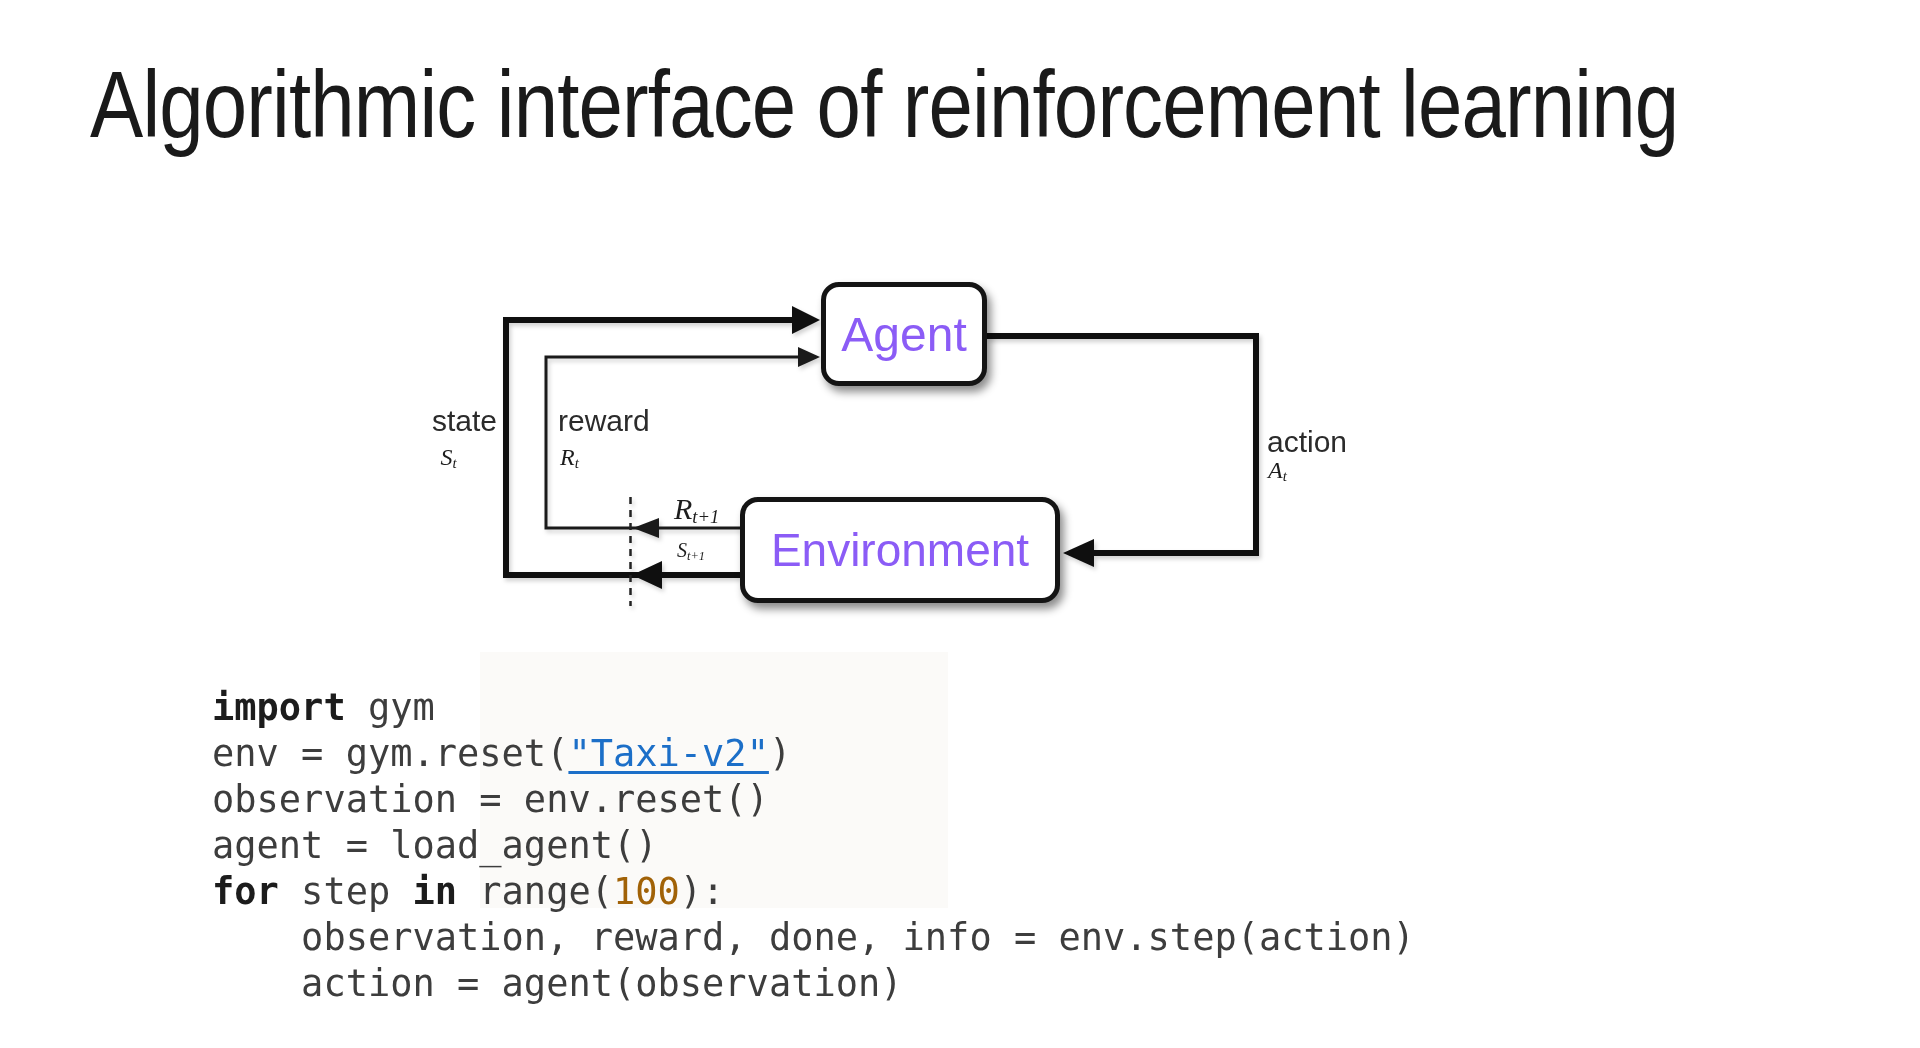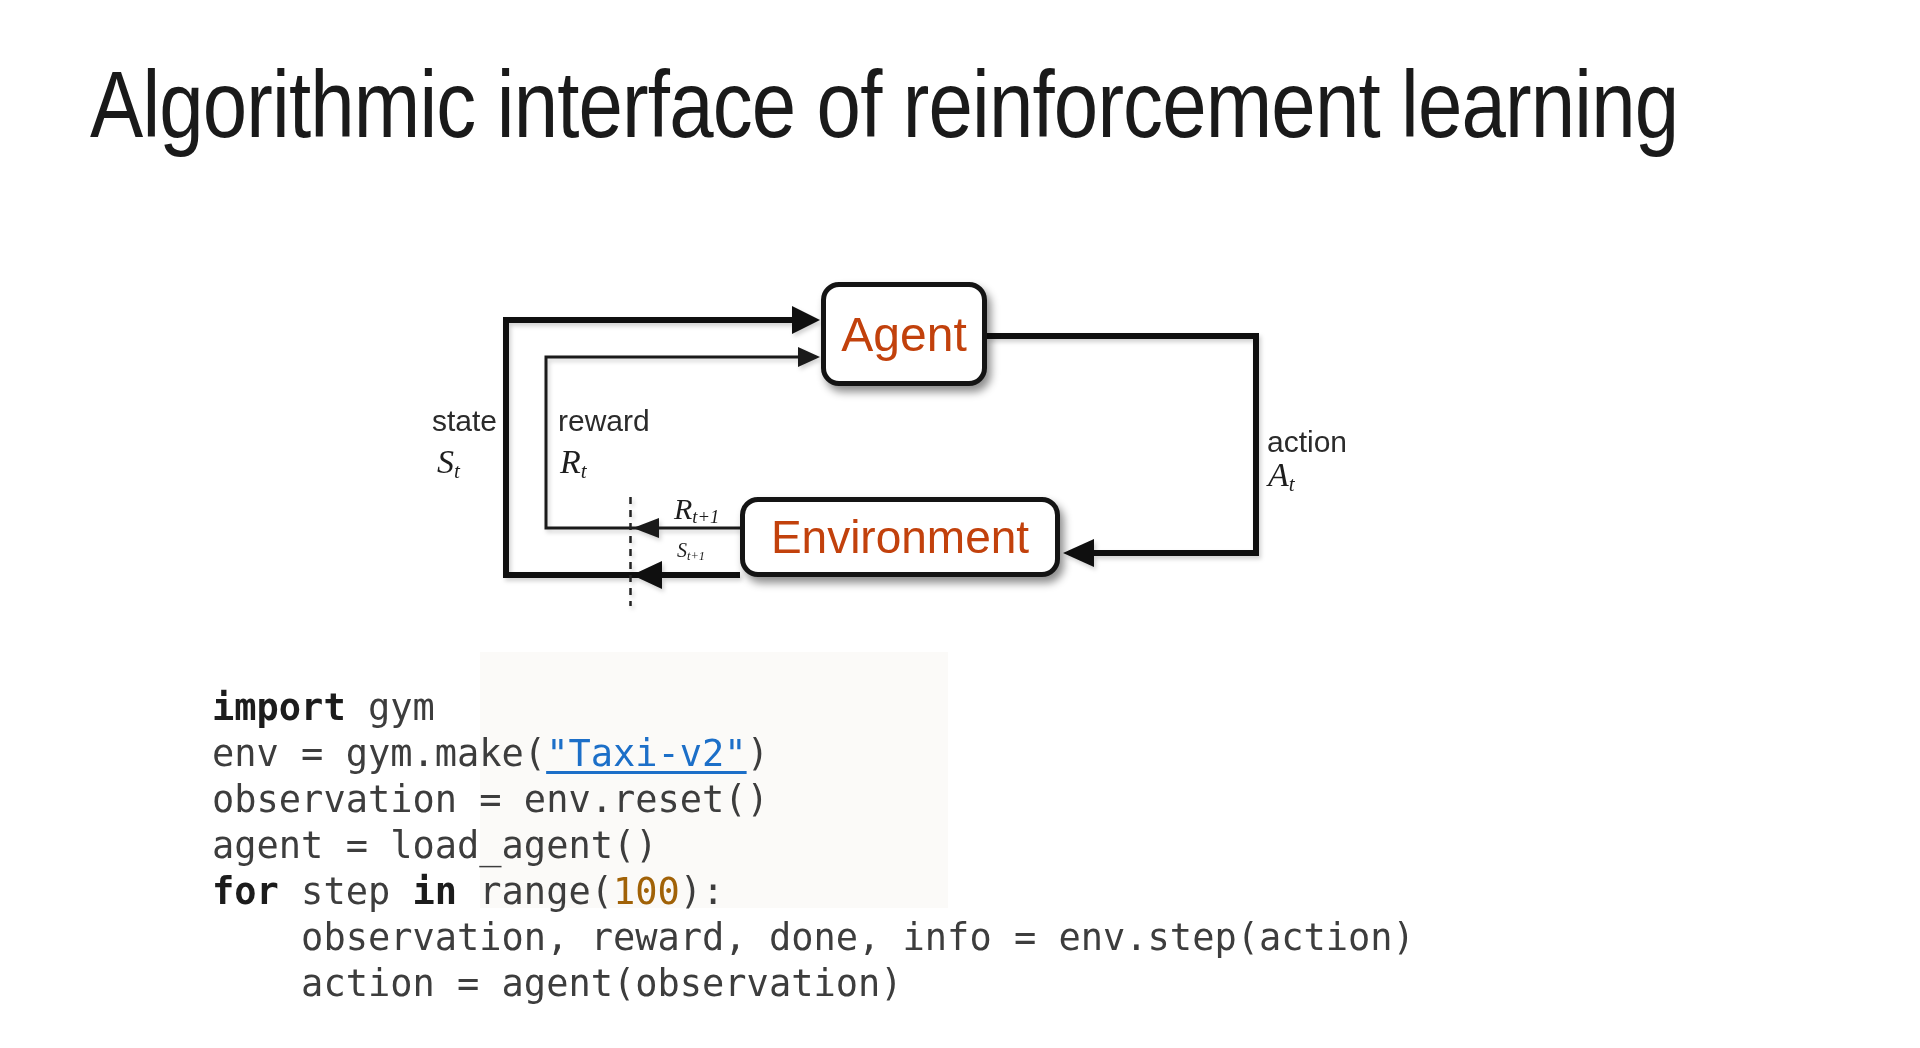--- a/index.html
+++ b/index.html
@@ -16,33 +16,33 @@
     background:#fbfaf8;}
 
   
   .diagram-svg{position:absolute;left:0;top:0;width:1920px;height:1048px;
     filter:drop-shadow(2px 3px 2px rgba(0,0,0,0.18));}
 
   
   .node{position:absolute;box-sizing:border-box;background:#ffffff;
     border:5px solid #141414;border-radius:18px;
     box-shadow:4px 6px 8px rgba(0,0,0,0.45);
-    display:flex;align-items:center;justify-content:center;color:#c2410c;}
+    display:flex;align-items:center;justify-content:center;color:#8b5cf6;}
   .node-agent{left:821px;top:282px;width:166px;height:104px;font-size:48px;}
-  .node-env{left:740px;top:497px;width:320px;height:80px;font-size:46px;}
+  .node-env{left:740px;top:497px;width:320px;height:106px;font-size:46px;}
 
   
   .lbl{position:absolute;font-size:30px;color:#2b2b2b;line-height:1.05;}
   .lbl-state{left:400px;top:405px;width:97px;text-align:right;}
   .lbl-reward{left:558px;top:405px;}
   .lbl-action{left:1267px;top:426px;}
 
   
   .math{position:absolute;font-family:"Liberation Serif",serif;color:#1d1d1d;
-    font-size:34px;line-height:1;}
+    font-size:24px;line-height:1;}
   .math i{font-style:italic;}
   .math sub{font-size:62%;vertical-align:-22%;font-style:italic;letter-spacing:0;}
   .math-s-t{left:400px;top:445px;width:97px;text-align:center;}
   .math-r-t{left:560px;top:445px;}
   .math-r-t1{left:674px;top:494px;font-size:30px;}
   .math-s-t1{left:677px;top:540px;font-size:20px;}
   .math-a-t{left:1268px;top:458px;}
 
   
   .code-block{position:absolute;left:212px;top:685px;
@@ -92,21 +92,21 @@
   <div class="lbl lbl-action">action</div>
 
   <div class="math math-s-t"><i>S</i><sub>t</sub></div>
   <div class="math math-r-t"><i>R</i><sub>t</sub></div>
   <div class="math math-r-t1"><i>R</i><sub>t+1</sub></div>
   <div class="math math-s-t1"><i>S</i><sub>t+1</sub></div>
   <div class="math math-a-t"><i>A</i><sub>t</sub></div>
 
   <div class="code-block">
       <div class="code-line"><span class="seg-keyword">import</span><span class="seg-plain"> gym</span></div>
-      <div class="code-line"><span class="seg-plain">env = gym.make(</span><span class="seg-link">"Taxi-v2"</span><span class="seg-plain">)</span></div>
+      <div class="code-line"><span class="seg-plain">env = gym.reset(</span><span class="seg-link">"Taxi-v2"</span><span class="seg-plain">)</span></div>
       <div class="code-line"><span class="seg-plain">observation = env.reset()</span></div>
       <div class="code-line"><span class="seg-plain">agent = load_agent()</span></div>
       <div class="code-line"><span class="seg-keyword">for</span><span class="seg-plain"> step </span><span class="seg-keyword">in</span><span class="seg-plain"> range(</span><span class="seg-number">100</span><span class="seg-plain">):</span></div>
       <div class="code-line"><span class="seg-plain">    observation, reward, done, info = env.step(action)</span></div>
       <div class="code-line"><span class="seg-plain">    action = agent(observation)</span></div>
     </div>
 
 </div>
 
 </body></html>

